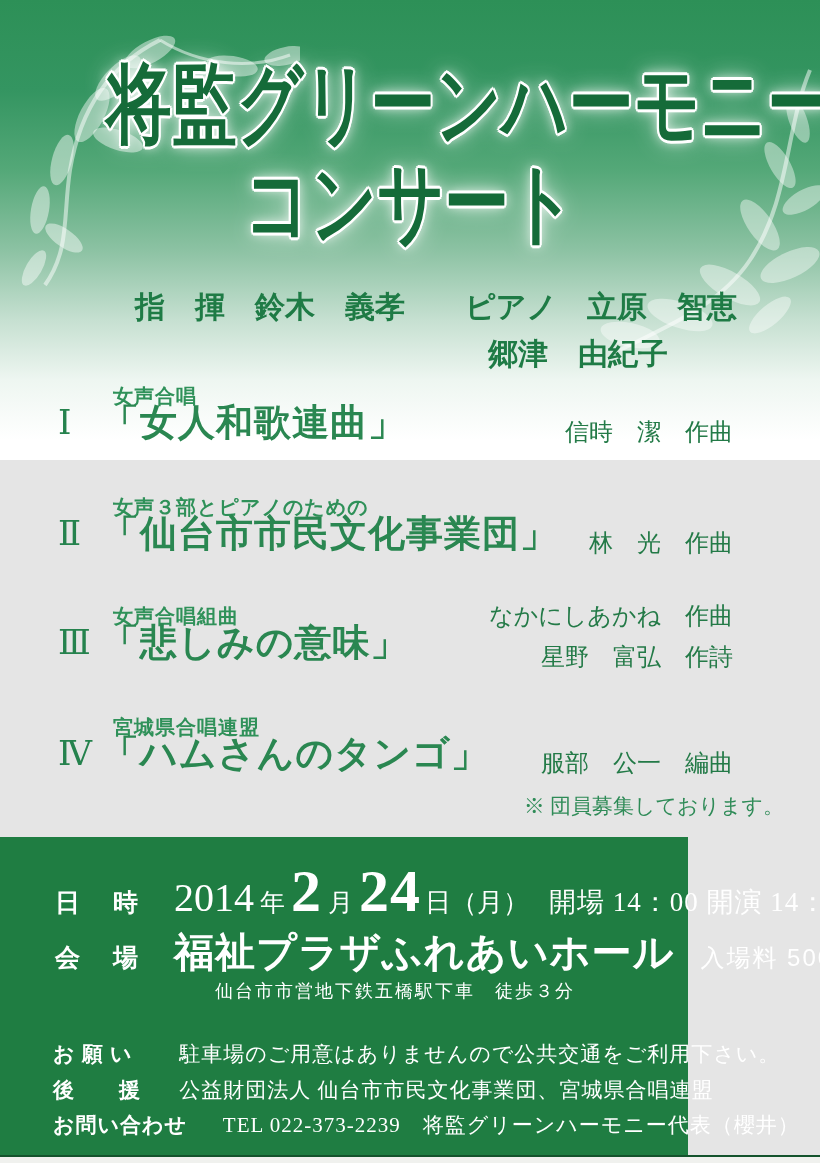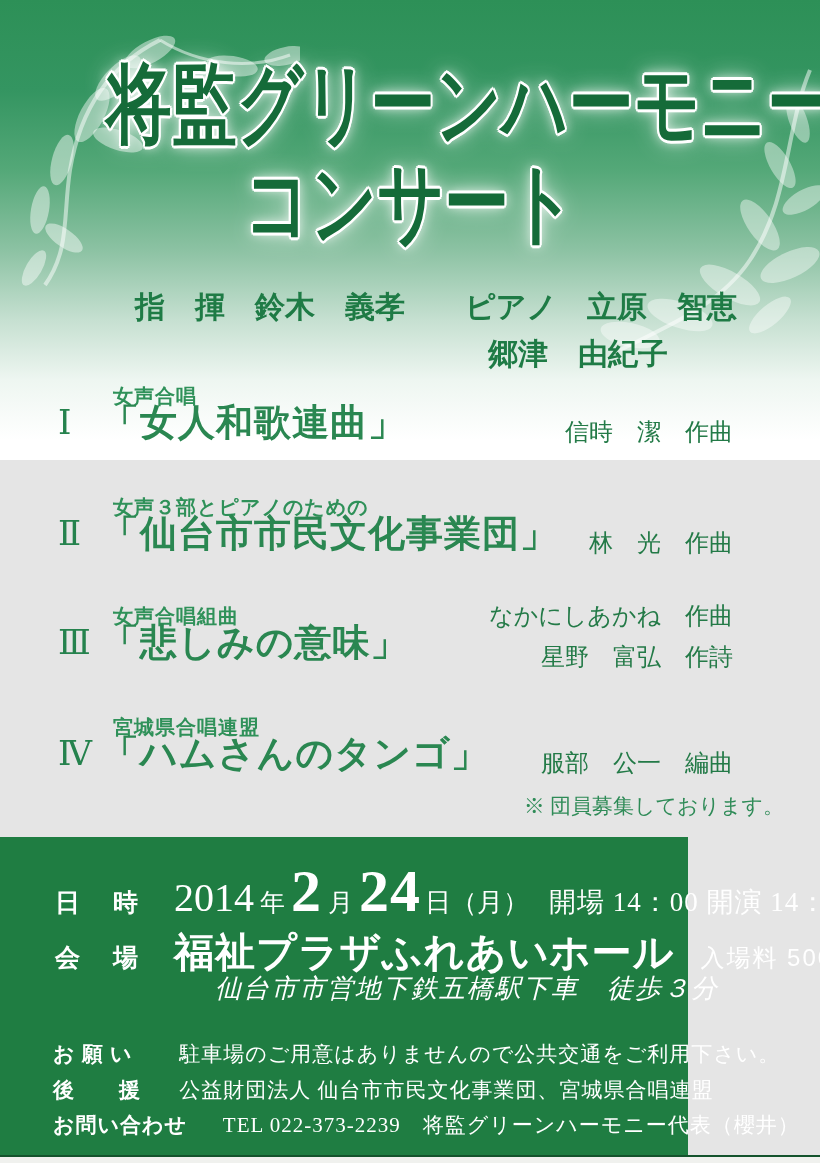--- a/index.html
+++ b/index.html
@@ -95,23 +95,23 @@
   .d-serif{font-family:"Liberation Serif","DejaVu Serif",serif;}
   .d-year{font-size:40px;}
   .d-unit{font-size:25px;margin:0 6px;}
   .d-big{font-size:60px;font-weight:bold;letter-spacing:1px;}
   .d-suffix{font-size:26px;margin-left:4px;}
   .d-times{font-size:27px;margin-left:20px;letter-spacing:1px;}
   .venue-row{top:88px;}
   .venue-row .label{margin-right:32px;}
   .venue-name{font-size:40px;font-weight:bold;letter-spacing:1px;}
   .admission{font-size:24px;margin-left:26px;letter-spacing:2px;}
-  .access-row{top:134px;left:215px !important;width:auto !important;
-    font-family:"Liberation Serif","DejaVu Serif",serif;
-    font-size:26px;letter-spacing:2px;font-style:italic;}
+  .access-row{top:142px;left:215px !important;width:auto !important;
+    font-family:"Liberation Serif","DejaVu Serif",serif;
+    font-size:18px;letter-spacing:2px;}
   .info-line{
     position:absolute;left:53px;white-space:nowrap;
     font-family:"Liberation Serif","DejaVu Serif",serif;
     font-size:21px;letter-spacing:1px;color:#fff;
   }
   .info-line .il-label{display:inline-block;min-width:96px;margin-right:24px;font-weight:bold;}
   .line-request{top:203px;}
   .line-support{top:239px;}
   .line-contact{top:274px;}
   .line-contact .il-label{min-width:130px;margin-right:30px;}

